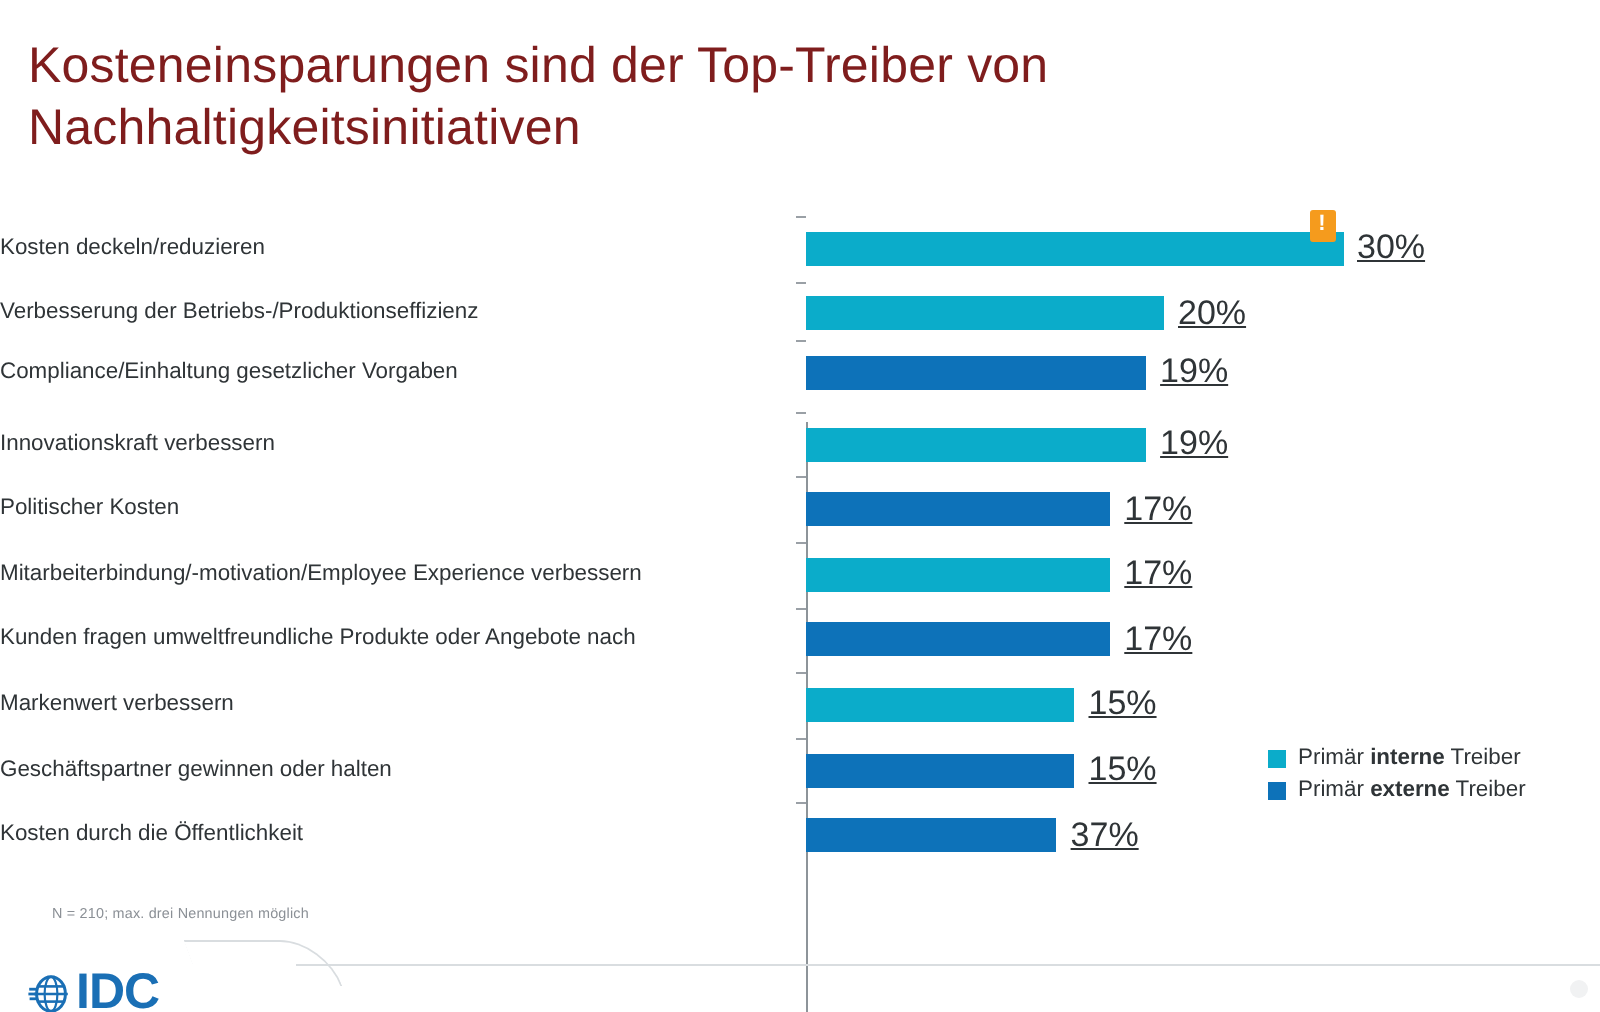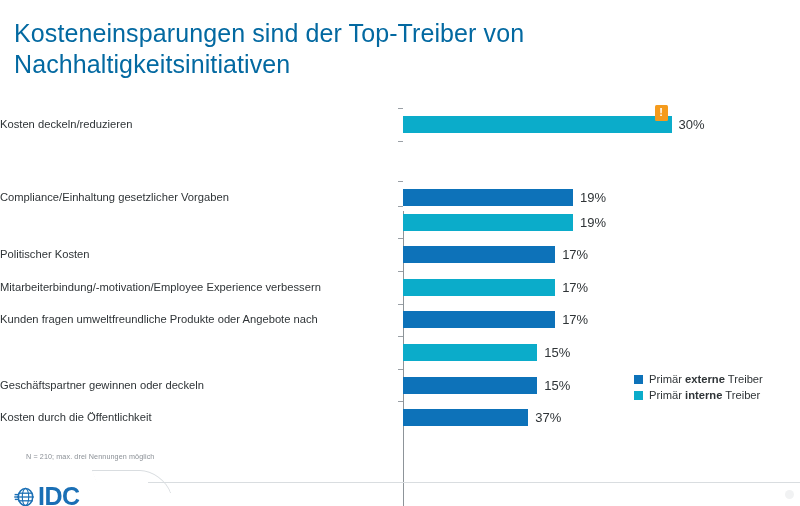--- a/index.html
+++ b/index.html
@@ -18,21 +18,21 @@
 
   
   #slide-title {
     position: absolute;
     left: 14px;
     top: 18px;
     width: 700px;
     font-size: 25px;
     line-height: 31px;
     font-weight: 400;
-    color: #0369a1;
+    color: #7f1d1d;
     letter-spacing: 0.1px;
     white-space: pre-line;
   }
 
   
   #chart {
     position: absolute;
     left: 0;
     top: 103px;
     width: 800px;
@@ -76,24 +76,25 @@
 
   .bar {
     height: 17px;
     position: relative;
   }
 
   .bar.external { background: #0d72b9; }
   .bar.internal { background: #0bacca; }
 
   .value {
-    font-size: 13px;
+    font-size: 17px;
     color: #2f3437;
     margin-left: 7px;
     white-space: nowrap;
+    text-decoration: underline;
   }
 
   
   #axis-line {
     position: absolute;
     left: 403px;
     top: 108px;
     width: 1.4px;
     height: 328px;
     background: #8d9499;
@@ -225,31 +226,37 @@
       <div class="bar-track">
         <div class="bar internal" style="width: 268.5px;">
           <div class="alert-marker">
             <span>!</span>
           </div>
         </div>
         <div class="value">30%</div>
       </div>
     </div>
     <div class="row" style="top: 37.6px;">
-      <div class="tick" style="top: 0px;"></div>
-    </div>
-    <div class="row" style="top: 78px;">
+      <div class="cat-label">Verbesserung der Betriebs-/Produktionseffizienz</div>
+      <div class="tick" style="top: 0px;"></div>
+      <div class="bar-track">
+        <div class="bar internal" style="width: 179px;"></div>
+        <div class="value">20%</div>
+      </div>
+    </div>
+    <div class="row" style="top: 67px;">
       <div class="cat-label">Compliance/Einhaltung gesetzlicher Vorgaben</div>
       <div class="tick" style="top: 0px;"></div>
       <div class="bar-track">
         <div class="bar external" style="width: 170.05px;"></div>
         <div class="value">19%</div>
       </div>
     </div>
     <div class="row" style="top: 102.8px;">
+      <div class="cat-label">Innovationskraft verbessern</div>
       <div class="tick" style="top: 0px;"></div>
       <div class="bar-track">
         <div class="bar internal" style="width: 170.05px;"></div>
         <div class="value">19%</div>
       </div>
     </div>
     <div class="row" style="top: 135.4px;">
       <div class="cat-label">Politischer Kosten</div>
       <div class="tick" style="top: 0px;"></div>
       <div class="bar-track">
@@ -267,52 +274,53 @@
     </div>
     <div class="row" style="top: 200.6px;">
       <div class="cat-label">Kunden fragen umweltfreundliche Produkte oder Angebote nach</div>
       <div class="tick" style="top: 0px;"></div>
       <div class="bar-track">
         <div class="bar external" style="width: 152.15px;"></div>
         <div class="value">17%</div>
       </div>
     </div>
     <div class="row" style="top: 233.2px;">
+      <div class="cat-label">Markenwert verbessern</div>
       <div class="tick" style="top: 0px;"></div>
       <div class="bar-track">
         <div class="bar internal" style="width: 134.25px;"></div>
         <div class="value">15%</div>
       </div>
     </div>
     <div class="row" style="top: 265.8px;">
-      <div class="cat-label">Geschäftspartner gewinnen oder deckeln</div>
+      <div class="cat-label">Geschäftspartner gewinnen oder halten</div>
       <div class="tick" style="top: 0px;"></div>
       <div class="bar-track">
         <div class="bar external" style="width: 134.25px;"></div>
         <div class="value">15%</div>
       </div>
     </div>
     <div class="row" style="top: 298.4px;">
       <div class="cat-label">Kosten durch die Öffentlichkeit</div>
       <div class="tick" style="top: 0px;"></div>
       <div class="bar-track">
         <div class="bar external" style="width: 125.3px;"></div>
         <div class="value">37%</div>
       </div>
     </div>
   </div>
 
 <div id="legend">
+  <div class="legend-item">
+    <span class="legend-swatch internal"></span>
+    <span class="legend-text">Primär <b>interne</b> Treiber</span>
+  </div>
   <div class="legend-item">
     <span class="legend-swatch external"></span>
     <span class="legend-text">Primär <b>externe</b> Treiber</span>
-  </div>
-  <div class="legend-item">
-    <span class="legend-swatch internal"></span>
-    <span class="legend-text">Primär <b>interne</b> Treiber</span>
   </div>
 </div>
 
 <div id="footnote">N = 210; max. drei Nennungen möglich</div>
 
 <div id="footer">
   <div id="footer-rule"></div>
   <div id="footer-swoosh"></div>
   <div id="idc-logo">
     <span class="mark">

